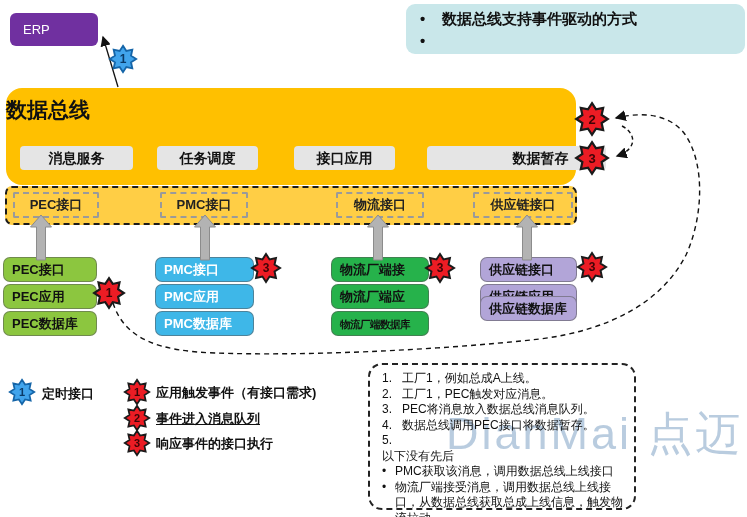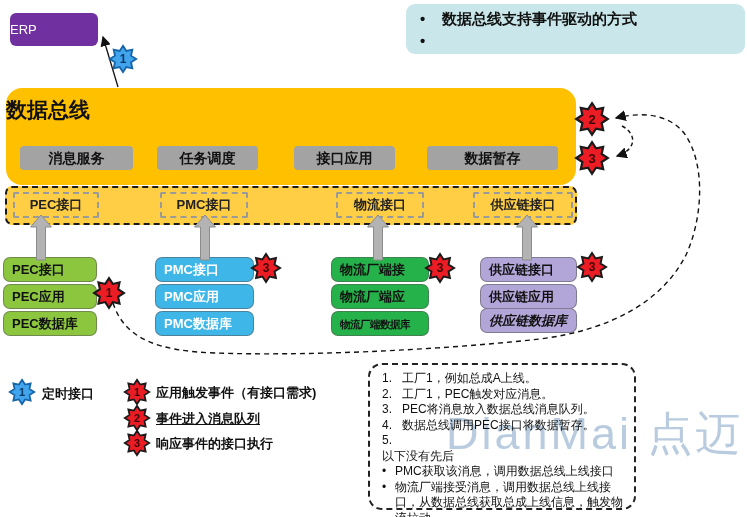--- a/index.html
+++ b/index.html
@@ -3,30 +3,30 @@
 <meta charset="utf-8">
 <style>
   html,body{margin:0;padding:0;}
   body{
     width:747px;height:517px;position:relative;overflow:hidden;background:#fff;
     font-family:"Liberation Sans","DejaVu Sans",sans-serif;color:#111;
   }
   .abs{position:absolute;}
   
   .erp{left:10px;top:13px;width:88px;height:33px;background:#7030A0;border-radius:6px;
-       color:#fff;font-size:13px;line-height:33px;box-sizing:border-box;z-index:2;}
+       color:#fff;font-size:13px;line-height:33px;padding-left:13px;box-sizing:border-box;z-index:2;}
   
   .note{left:406px;top:4px;width:339px;height:50px;background:#C9E7EA;border-radius:9px;
         padding:4px 8px 0 14px;box-sizing:border-box;z-index:2;}
   .note .row{display:flex;font-size:15px;font-weight:700;line-height:22px;}
   .note .bl{width:22px;text-align:left;}
   
   .bus{left:6px;top:88px;width:570px;height:97px;background:#FFC000;border-radius:16px;z-index:2;}
   .bus-title{left:6px;top:96px;width:570px;text-align:left;font-size:21px;font-weight:800;z-index:3;}
-  .gbar{top:146px;height:24px;background:#a3a3a3;border-radius:4px;text-align:center;
+  .gbar{top:146px;height:24px;background:#e5e5e5;border-radius:4px;text-align:center;
         font-size:14px;font-weight:800;line-height:24px;z-index:3;}
   
   .band{left:5px;top:186px;width:572px;height:39px;background:#FFCE45;border:2.5px dashed #1a1a1a;
         border-radius:7px;box-sizing:border-box;z-index:2;}
   .iface{top:192px;height:26px;border:2px dashed #9a9a9a;border-radius:2px;box-sizing:border-box;
          text-align:center;font-size:13px;font-weight:600;line-height:22px;color:#222;z-index:3;}
   
   .cell{height:25px;border-radius:7px;box-sizing:border-box;border:1px solid rgba(90,90,90,.55);
         font-size:13px;font-weight:600;line-height:24px;padding-left:8px;z-index:3;}
   .c-pec{background:#8CC63F;}
@@ -70,21 +70,21 @@
   <div class="row">
     <span class="bl">•</span>
   </div>
 </div>
 
 <div class="abs bus"></div>
 <div class="abs bus-title">数据总线</div>
 <div class="abs gbar" style="left:20px;width:113px;">消息服务</div>
 <div class="abs gbar" style="left:157px;width:101px;">任务调度</div>
 <div class="abs gbar" style="left:294px;width:101px;">接口应用</div>
-<div class="abs gbar" style="left:427px;width:131px;">数据暂存</div>
+<div class="abs gbar" style="left:427px;width:131px;padding-left:48px;">数据暂存</div>
 
 <div class="abs band"></div>
 <div class="abs iface" style="left:13px;width:86px;">PEC接口</div>
 <div class="abs iface" style="left:160px;width:88px;">PMC接口</div>
 <div class="abs iface" style="left:336px;width:88px;">物流接口</div>
 <div class="abs iface" style="left:473px;width:100px;">供应链接口</div>
 
 <div class="abs cell c-pec" style="left:3px;top:257px;width:94px;">PEC接口</div>
 <div class="abs cell c-pec" style="left:3px;top:284px;width:94px;">PEC应用</div>
 <div class="abs cell c-pec" style="left:3px;top:311px;width:94px;">PEC数据库</div>
@@ -92,21 +92,21 @@
 <div class="abs cell c-pmc" style="left:155px;top:257px;width:99px;">PMC接口</div>
 <div class="abs cell c-pmc" style="left:155px;top:284px;width:99px;">PMC应用</div>
 <div class="abs cell c-pmc" style="left:155px;top:311px;width:99px;">PMC数据库</div>
 
 <div class="abs cell c-log" style="left:331px;top:257px;width:98px;">物流厂端接</div>
 <div class="abs cell c-log" style="left:331px;top:284px;width:98px;">物流厂端应</div>
 <div class="abs cell c-log small-txt" style="left:331px;top:311px;width:98px;">物流厂端数据库</div>
 
 <div class="abs cell c-sup" style="left:480px;top:257px;width:97px;">供应链接口</div>
 <div class="abs cell c-sup" style="left:480px;top:284px;width:97px;">供应链应用</div>
-<div class="abs cell c-sup" style="left:480px;top:308px;width:97px;font-style:italic;">供应链数据库</div>
+<div class="abs cell c-sup" style="left:480px;top:296px;width:97px;">供应链数据库</div>
 
 <svg class="abs overlay-svg">
   <defs>
     <marker id="arrB" markerWidth="9" markerHeight="8" refX="7" refY="4" orient="auto">
       <path d="M0,0 L8,4 L0,8 z" fill="#111"></path>
     </marker>
   </defs>
 
   <path d="M118,87 L103,37" stroke="#111" stroke-width="1.3" fill="none" marker-end="url(#arrB)"></path>
 

